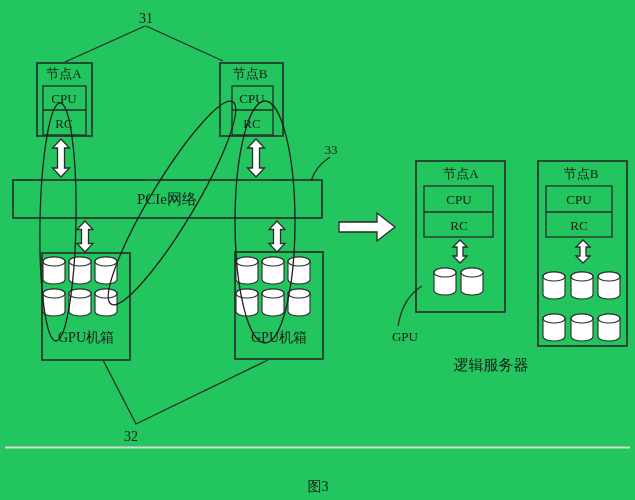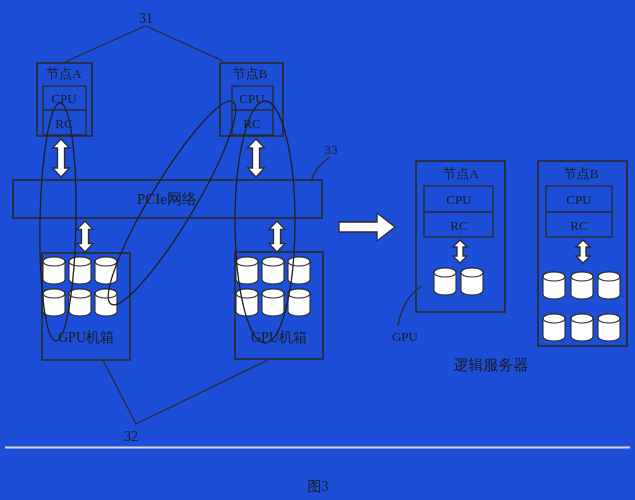--- a/index.html
+++ b/index.html
@@ -1,16 +1,16 @@
 <!DOCTYPE html>
 <html><head>
 <meta charset="utf-8">
 <style>
   html,body{margin:0;padding:0;background:#ffffff;}
-  .stage{position:relative;width:635px;height:500px;background:#1d4ed8;overflow:hidden;
+  .stage{position:relative;width:635px;height:500px;background:#22c55e;overflow:hidden;
          font-family:"Liberation Serif","DejaVu Serif",serif;}
   svg{display:block;}
   .ln{fill:none;stroke:#2a2a2a;stroke-width:1.3;}
   .box{fill:none;stroke:#2a2a2a;stroke-width:1.6;}
   .ibox{fill:none;stroke:#2a2a2a;stroke-width:1.3;}
   .white{fill:#ffffff;stroke:#2a2a2a;stroke-width:1.3;}
   .cyl{fill:#ffffff;stroke:#2a2a2a;stroke-width:1.1;}
   .oval{fill:none;stroke:#1f1f1f;stroke-width:1.3;}
   .gray{stroke:#d9d9d9;stroke-width:2;}
   text{fill:#1a1a1a;font-family:"Liberation Serif","DejaVu Serif",serif;}

